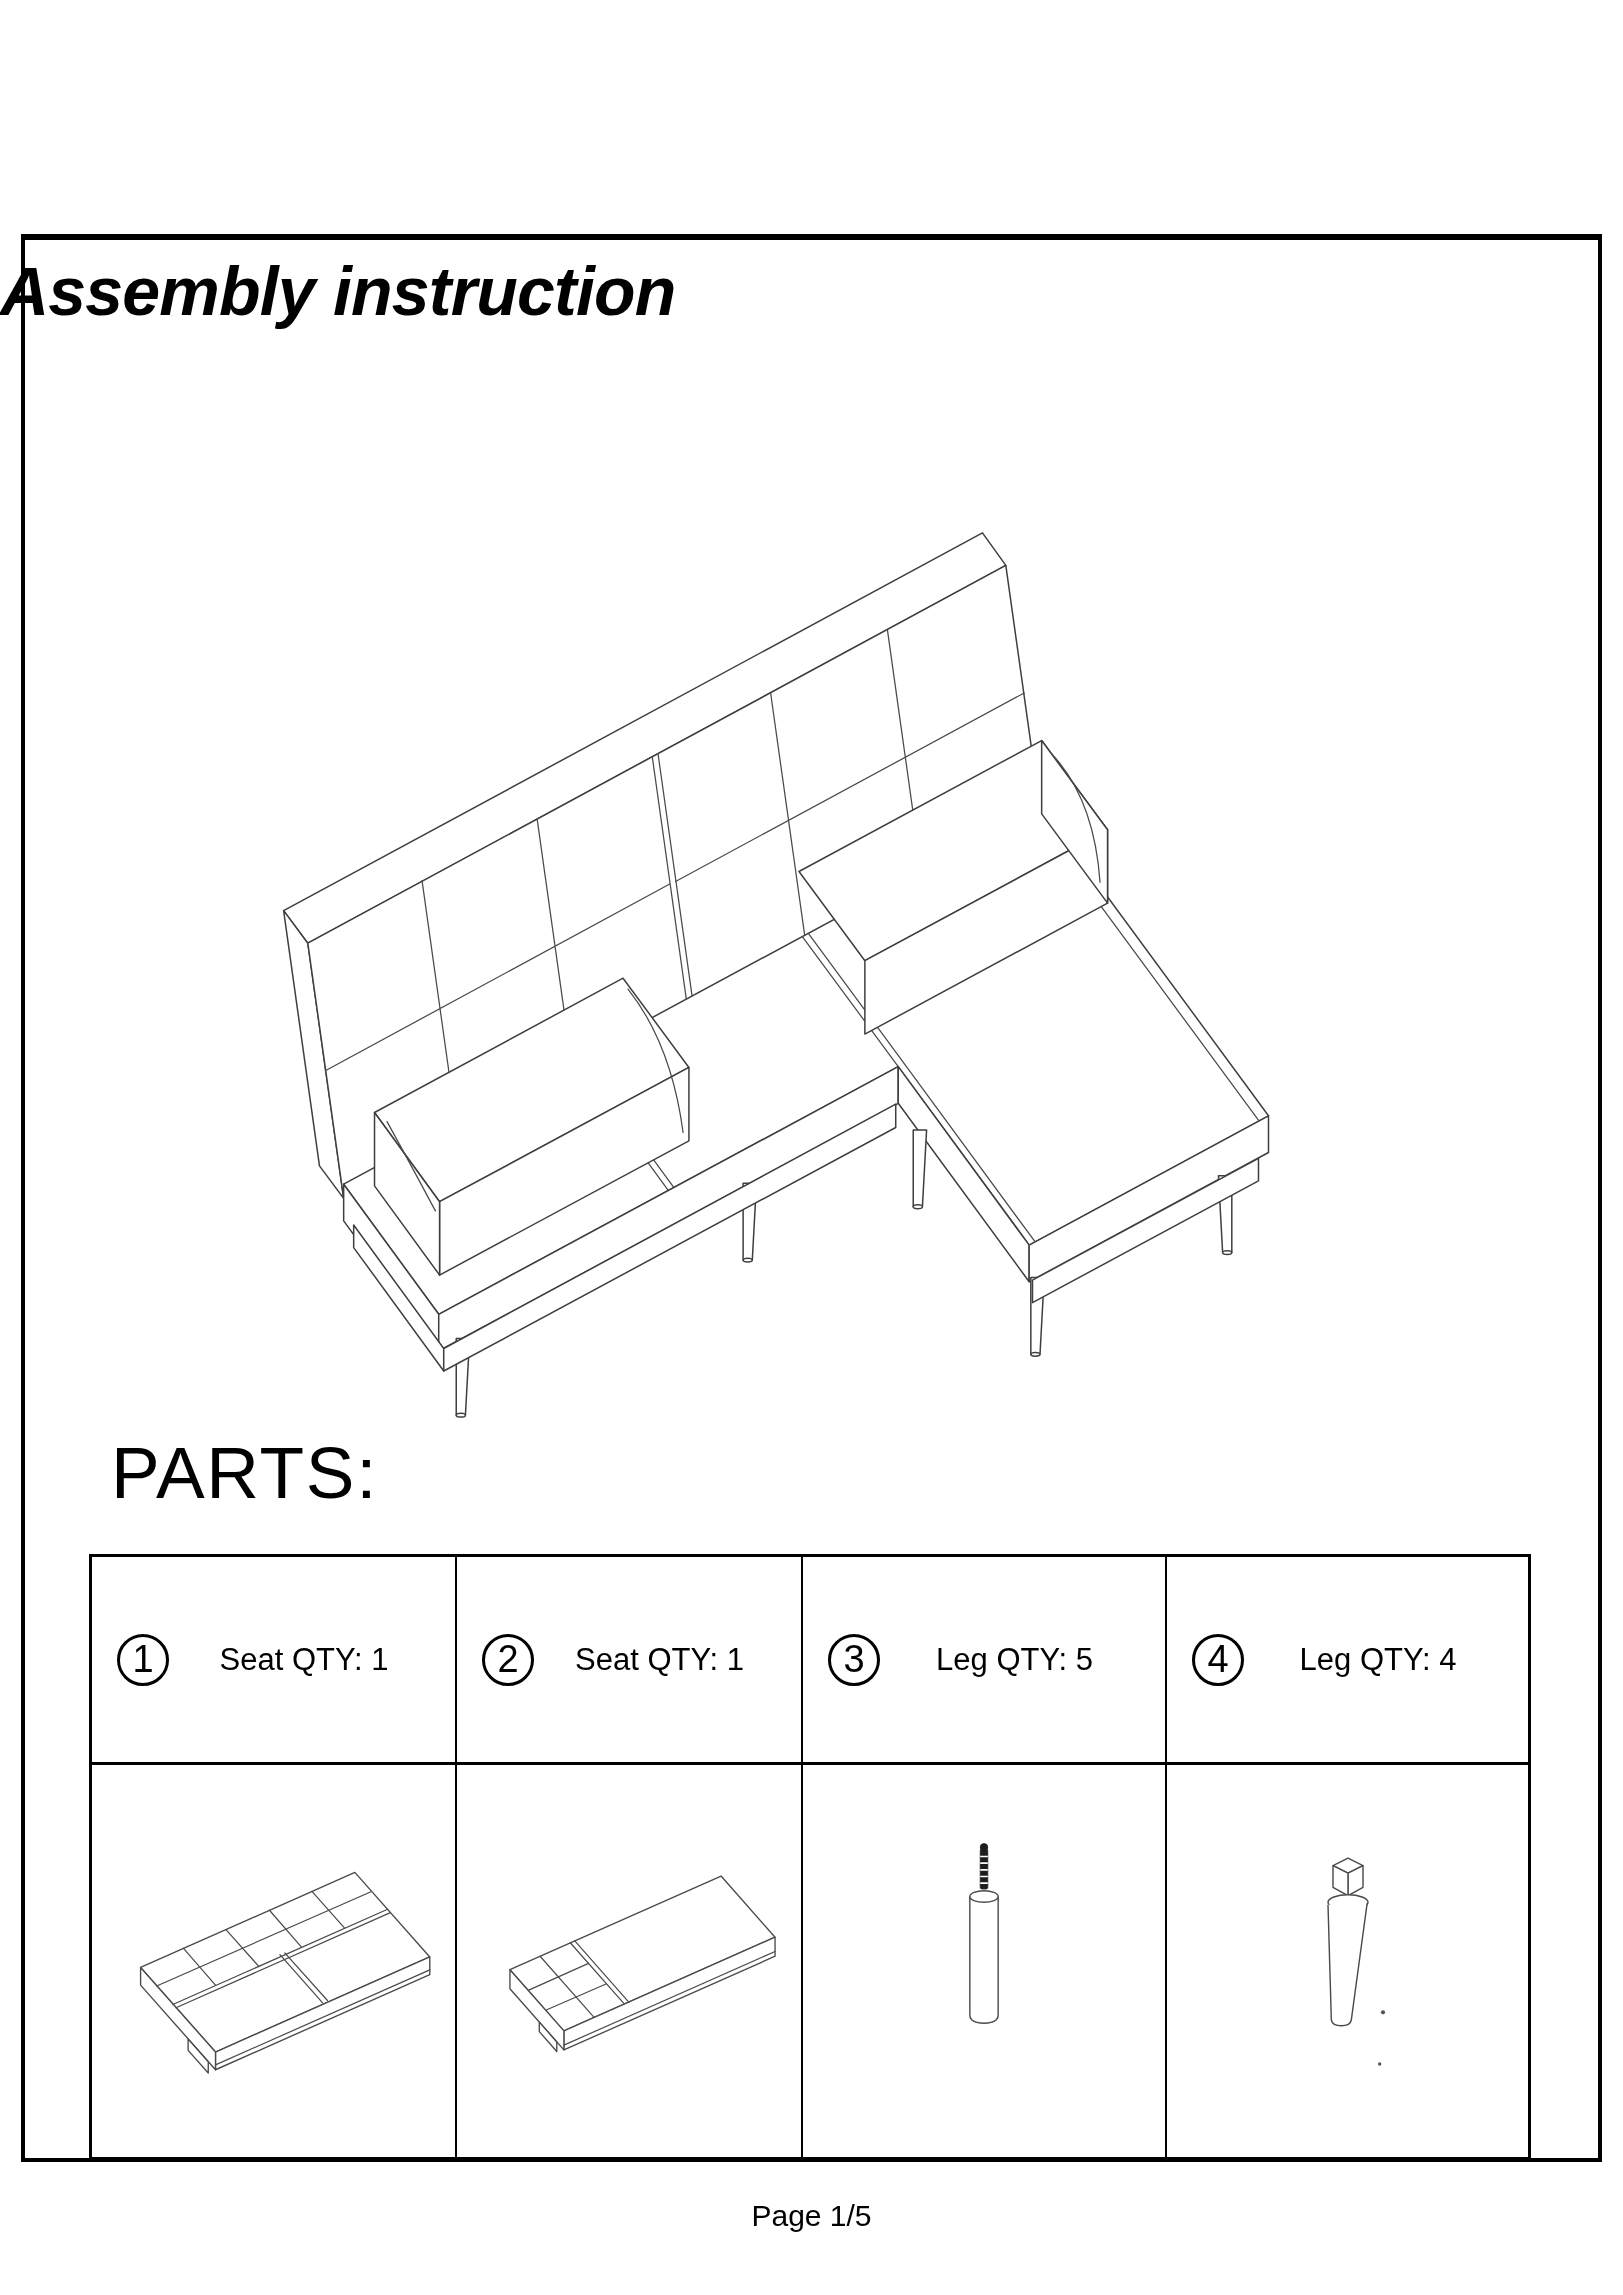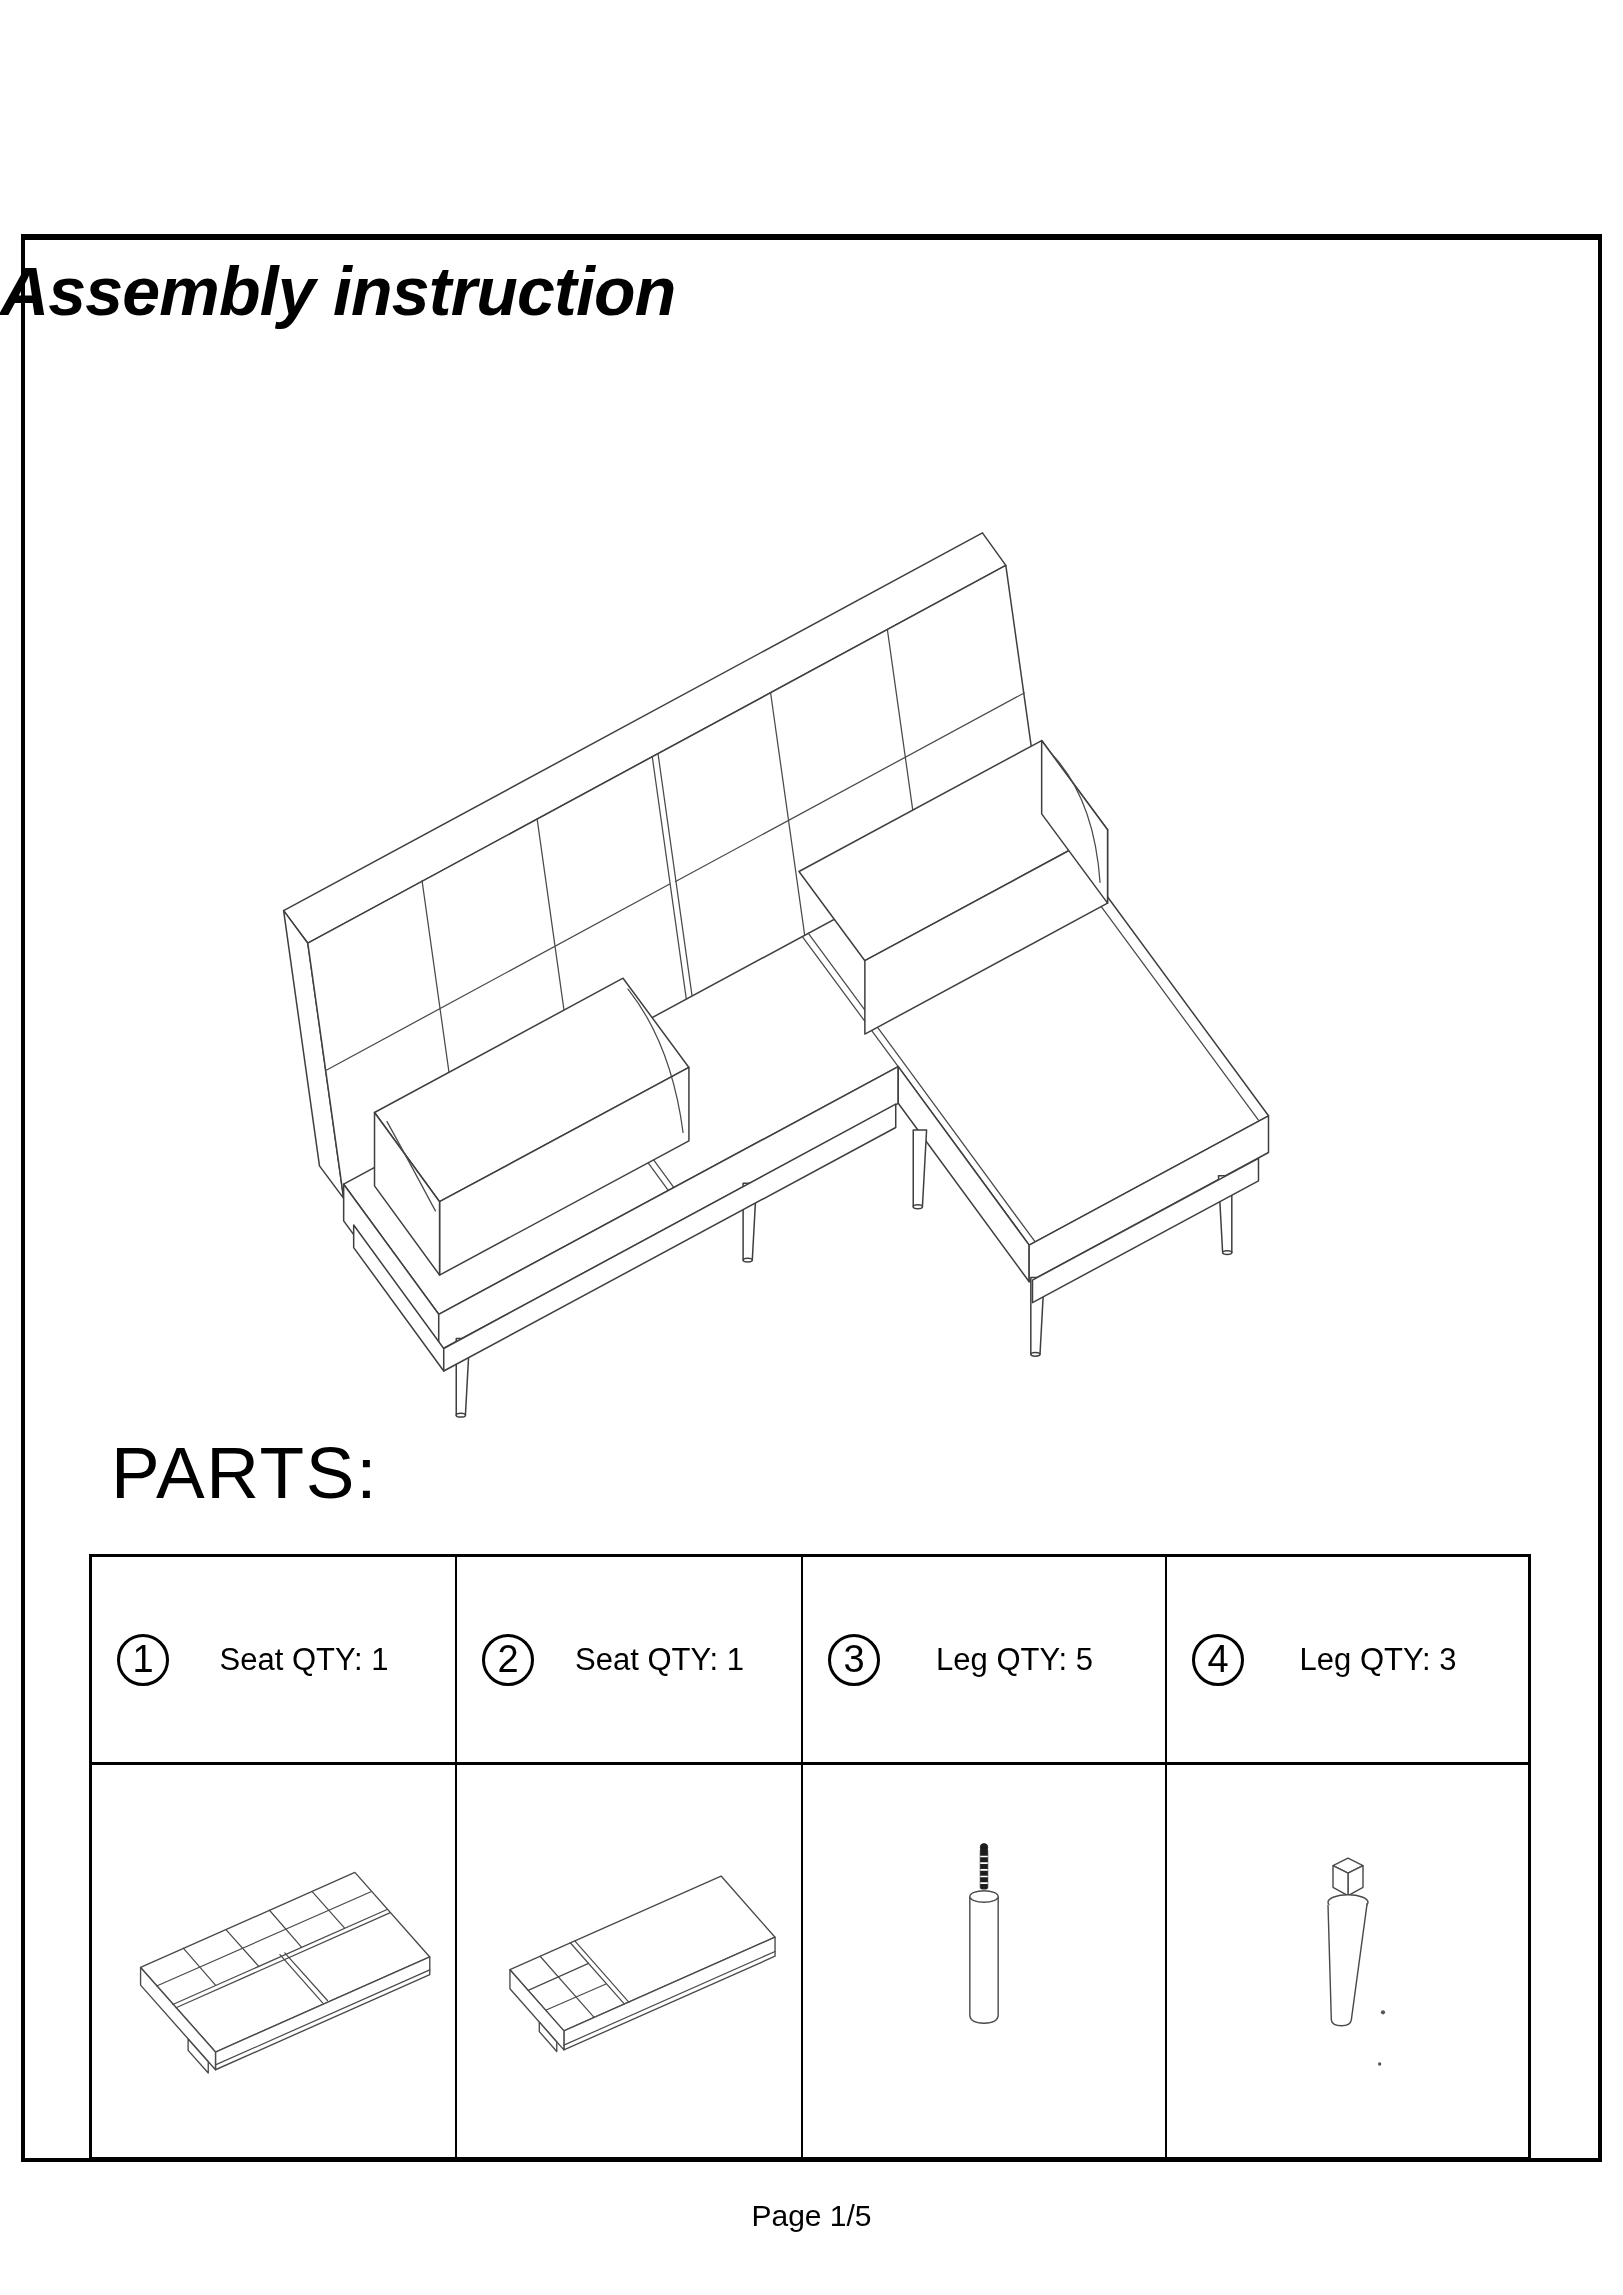--- a/index.html
+++ b/index.html
@@ -120,21 +120,21 @@
   <div class="pt-cell pt-head">
     <span class="pt-circle">2</span>
     <span class="pt-label">Seat QTY: 1</span>
   </div>
   <div class="pt-cell pt-head">
     <span class="pt-circle">3</span>
     <span class="pt-label">Leg QTY: 5</span>
   </div>
   <div class="pt-cell pt-head last">
     <span class="pt-circle">4</span>
-    <span class="pt-label">Leg QTY: 3</span>
+    <span class="pt-label">Leg QTY: 4</span>
   </div>
 
   <div class="pt-cell pt-body">
     <svg width="339" height="290" viewBox="0 0 420 360">
       <path class="pfc" d="M45,188 L311,70 L404,175 L138,293 Z"></path>
       <path class="pfc" d="M138,293 L404,175 L404,197 L138,315 Z"></path>
       <path class="pfc" d="M45,188 L138,293 L138,315 L45,210 Z"></path>
       <path class="pln" d="M85,234 L351,116 M89,238 L355,120"></path>
       <path class="pln" d="M98,164 L138,210 M151,141 L192,187 M205,117 L245,163 M258,94 L298,139"></path>
       <path class="pln" d="M65,211 L331,94"></path>

